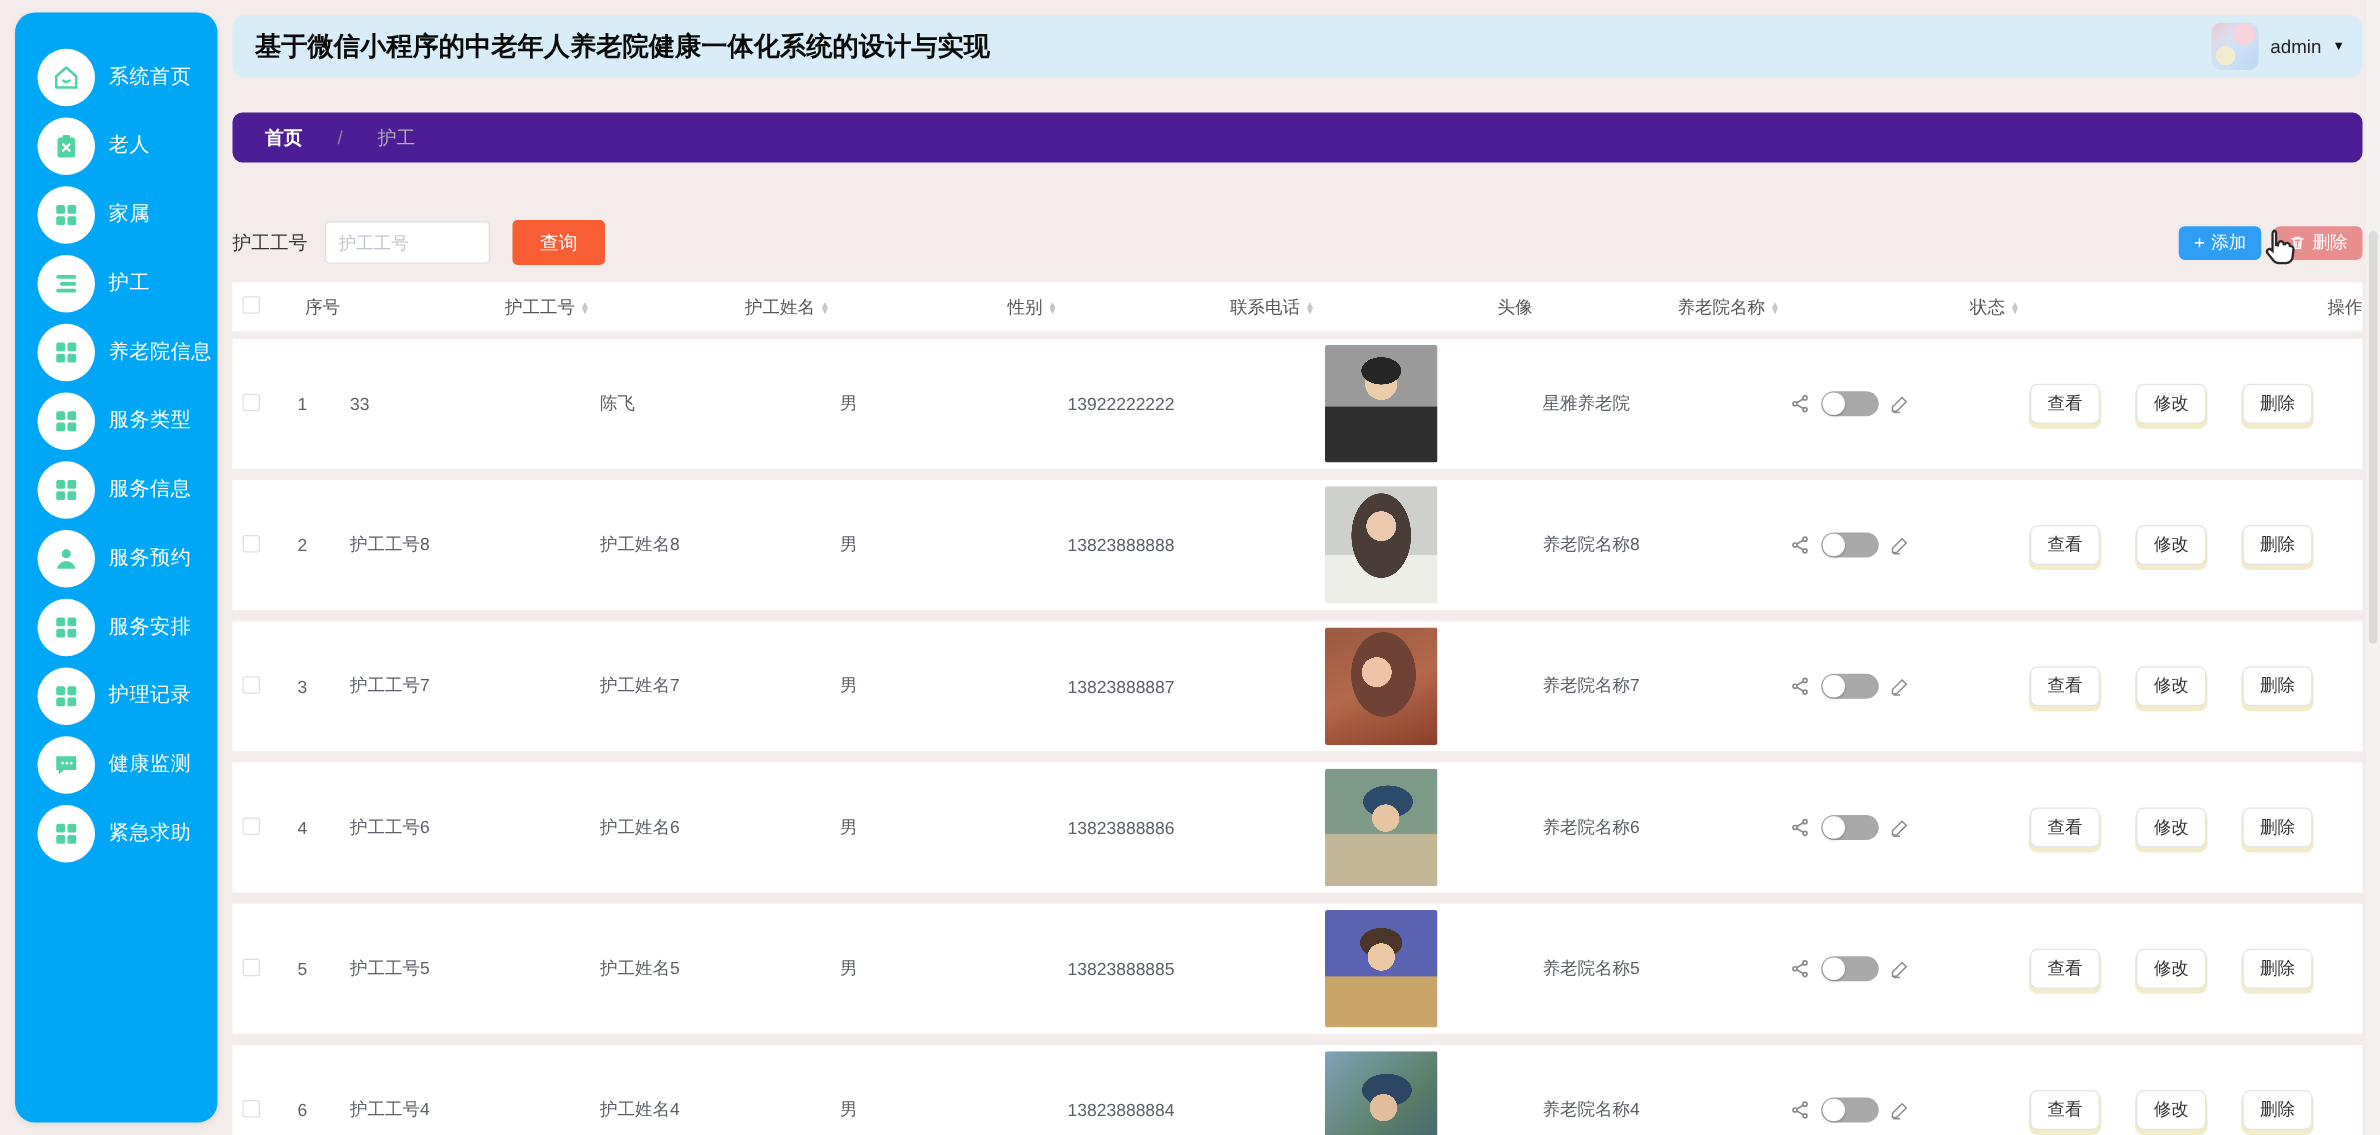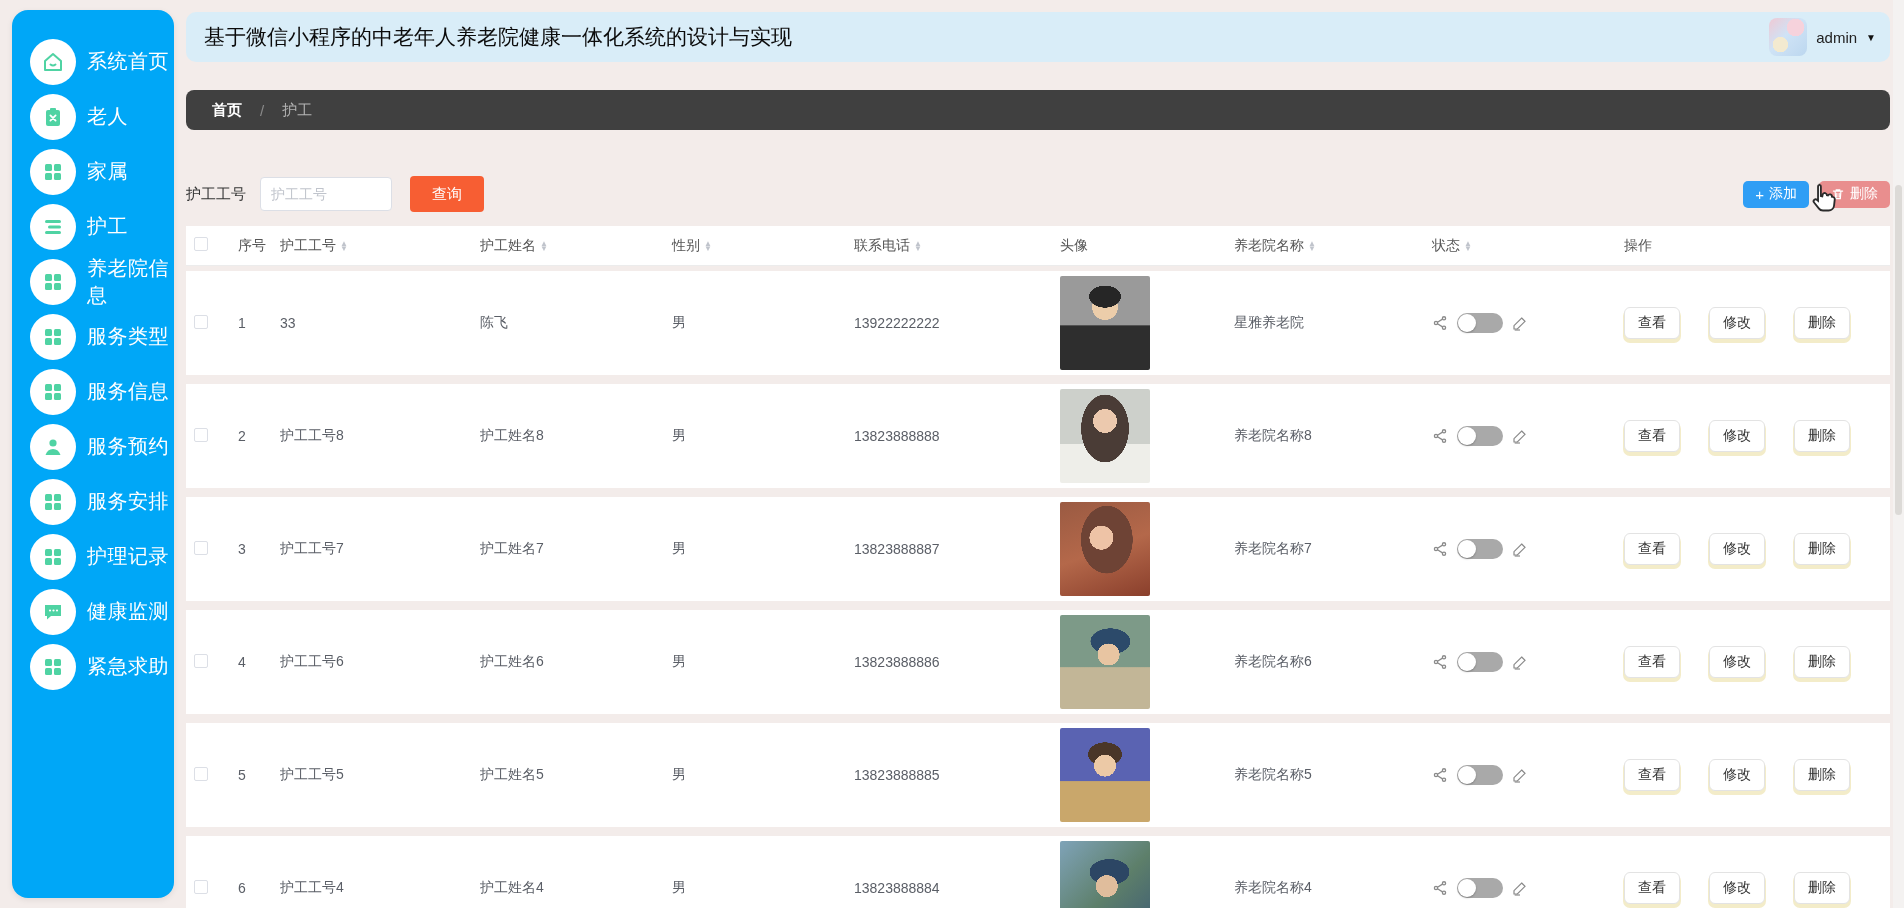--- a/index.html
+++ b/index.html
@@ -24,47 +24,47 @@
     display:flex; align-items:center;
     height:55px; padding-left:18px; gap:11px;
     cursor:pointer;
   }
   .menu-ico {
     width:46px; height:46px; border-radius:50%;
     background:#fff; flex:0 0 46px;
     display:flex; align-items:center; justify-content:center;
   }
   .menu-ico svg { width:24px; height:24px; }
-  .menu-label { color:#fff; font-size:20px; letter-spacing:0.5px; }
+  .menu-label { color:#fff; font-size:16px; letter-spacing:0.5px; }
 
   
   .main { position:absolute; left:186px; top:0; width:1704px; }
 
   .topbar {
     margin-top:12px; height:50px;
     background:#d9edf8; border-radius:10px;
     display:flex; align-items:center;
     padding:0 14px 0 18px;
   }
-  .page-title { font-size:21px; font-weight:normal; color:#0b0b0b; flex:1; }
+  .page-title { font-size:21px; font-weight:bold; color:#0b0b0b; flex:1; }
   .admin-box { display:flex; align-items:center; gap:9px; cursor:pointer; }
   .admin-avatar {
     width:38px; height:38px; border-radius:8px;
     background:
       radial-gradient(circle at 70% 25%, #f6d2dc 0 22%, rgba(0,0,0,0) 23%),
       radial-gradient(circle at 30% 70%, #f3ead0 0 20%, rgba(0,0,0,0) 21%),
       linear-gradient(135deg,#f0c9d4 0%,#cfe3f6 45%,#bcd7ef 100%);
   }
   .admin-name { font-size:15px; color:#222; }
   .admin-caret { font-size:10px; color:#111; }
 
   .breadcrumb {
     margin-top:28px; height:40px;
-    background:#404040; border-radius:8px;
-    display:flex; align-items:center; gap:18px;
+    background:#4c1d95; border-radius:8px;
+    display:flex; align-items:center; gap:28px;
     padding:0 26px;
     font-size:15px;
   }
   .bc-home { color:#fff; font-weight:bold; cursor:pointer; }
   .bc-sep  { color:#8b8b8b; }
   .bc-cur  { color:#b3b3b3; }
 
   
   .toolbar { margin-top:46px; display:flex; align-items:center; }
   .search-label { font-size:15px; color:#333; margin-right:14px; }
@@ -96,21 +96,21 @@
   .grid {
     display:grid;
     grid-template-columns:44px 42px 200px 192px 182px 206px 174px 198px 192px 1fr;
     align-items:center;
   }
   .cell { padding-left:8px; font-size:14px; color:#5a5e66; }
   .table-head {
     margin-top:14px; height:40px;
     background:#fff; border-bottom:1px solid #ececec;
   }
-  .th { display:flex; align-items:center; gap:4px; font-size:14px; color:#555; }
+  .th { display:flex; align-items:center; gap:4px; font-size:14px; color:#555;justify-content:flex-end; }
   .sort-caret { display:flex; flex-direction:column; line-height:5px; }
   .sort-caret span { font-size:8px; color:#c0c4cc; cursor:pointer; }
   .table-rows { margin-top:5px; }
   .trow { height:104px; background:#fff; margin-bottom:9px; }
 
   .checkbox {
     display:inline-block; width:14px; height:14px;
     border:1px solid #dcdfe6; border-radius:2px; background:#fff; cursor:pointer;
   }
 

